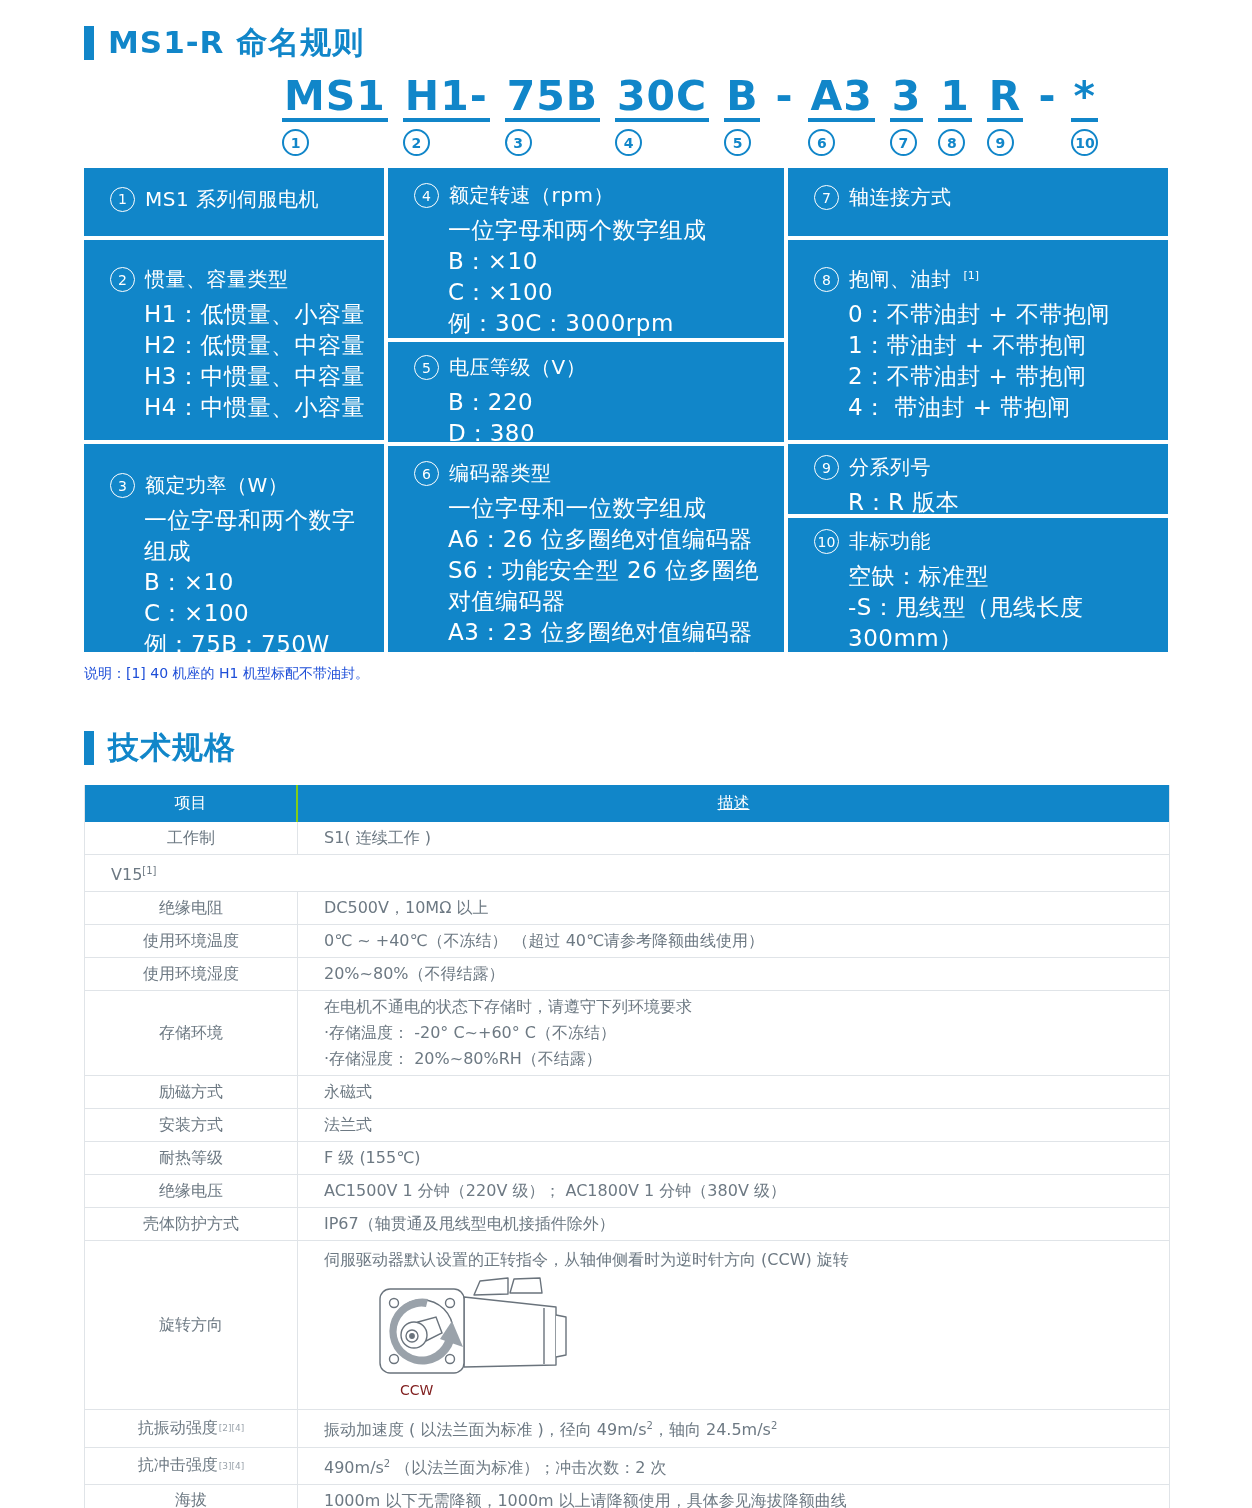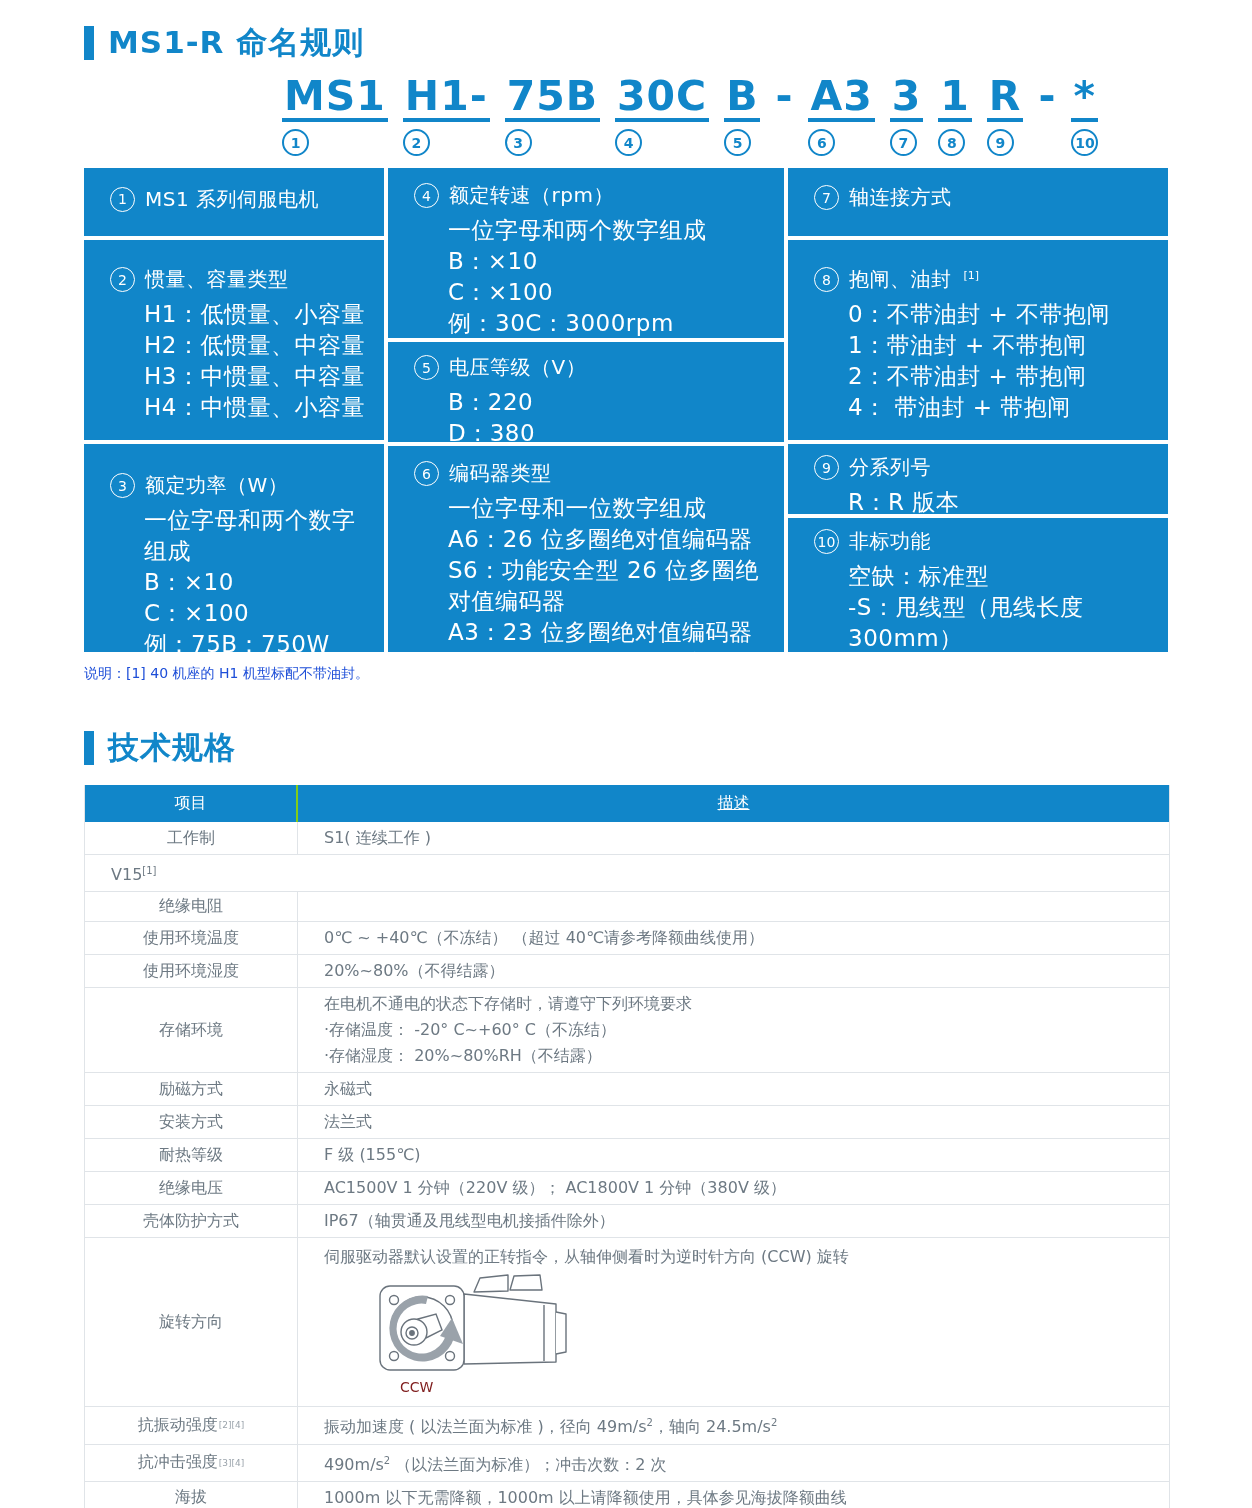--- a/index.html
+++ b/index.html
@@ -244,20 +244,23 @@
         </div>
         <div class="trow">
           <div class="tdesc">
             <div class="tdesc-line">V15<sup class="dsup">[1]</sup></div>
           </div>
         </div>
         <div class="trow">
           <div class="tlabel">
             <span>绝缘电阻</span>
           </div>
+          <div class="tdesc">
+            <div class="tdesc-line">DC500V，10MΩ 以上</div>
+          </div>
         </div>
         <div class="trow">
           <div class="tlabel">
             <span>使用环境温度</span>
           </div>
           <div class="tdesc">
             <div class="tdesc-line">0℃ ~ +40℃（不冻结） （超过 40℃请参考降额曲线使用）</div>
           </div>
         </div>
         <div class="trow">

